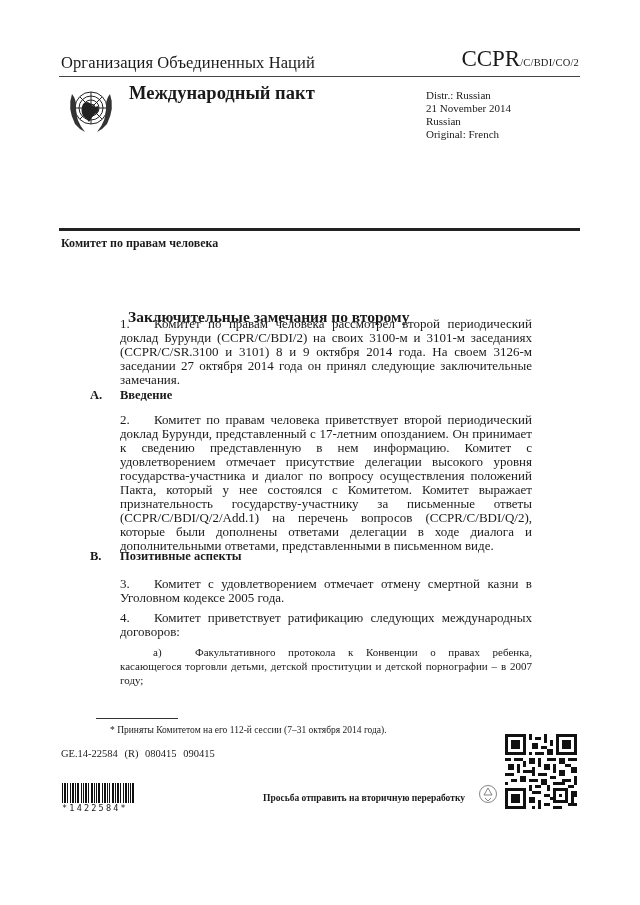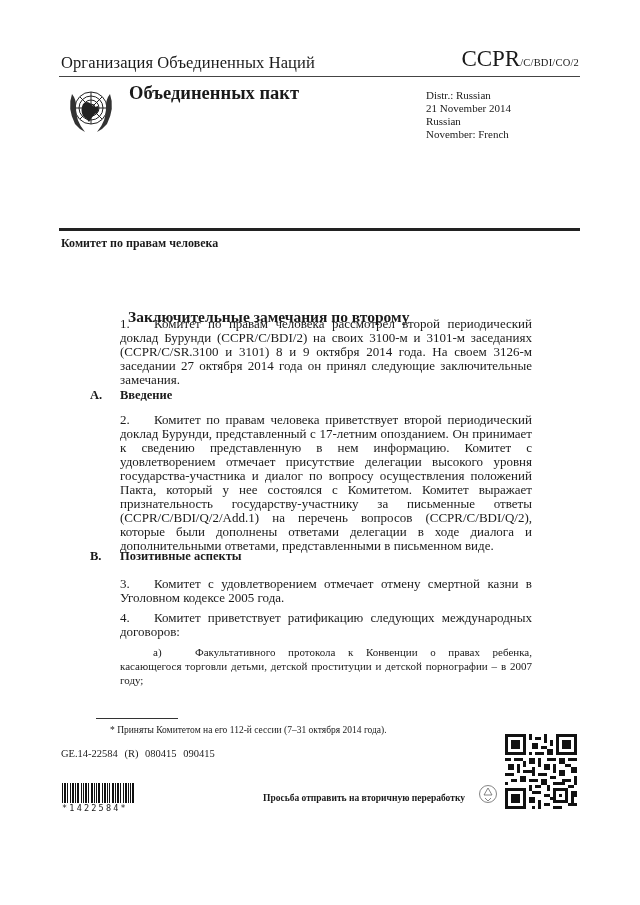--- a/index.html
+++ b/index.html
@@ -54,28 +54,28 @@
     <line x1="39" y1="17" x2="17" y2="39"></line>
   </g>
   <path d="M20 24 q4 -4 8 0 q3 4 7 2 q2 6 -3 8 q-4 4 -6 8 q-3 -4 -6 -6 q-3 -6 0 -12z" fill="#222"></path>
   <g fill="#333">
     <path d="M9 14 q-5 14 3 30 q4 5 10 8 q-10 -12 -9 -26 q0 -7 -4 -12z"></path>
     <path d="M47 14 q5 14 -3 30 q-4 5 -10 8 q10 -12 9 -26 q0 -7 4 -12z"></path>
   </g>
 </svg>
 
 <div class="abs covenant">
-  <div>Объединенных пакт</div>
+  <div>Международный пакт</div>
 </div>
 
 <div class="abs distr">
   <div>Distr.: Russian</div>
   <div>21 November 2014</div>
   <div>Russian</div>
-  <div>November: French</div>
+  <div>Original: French</div>
 </div>
 
 <div class="abs rule-thick"></div>
 
 <div class="abs committee">Комитет по правам человека</div>
 
 <div class="abs doc-title">
   <div>Заключительные замечания по второму</div>
 </div>
 

